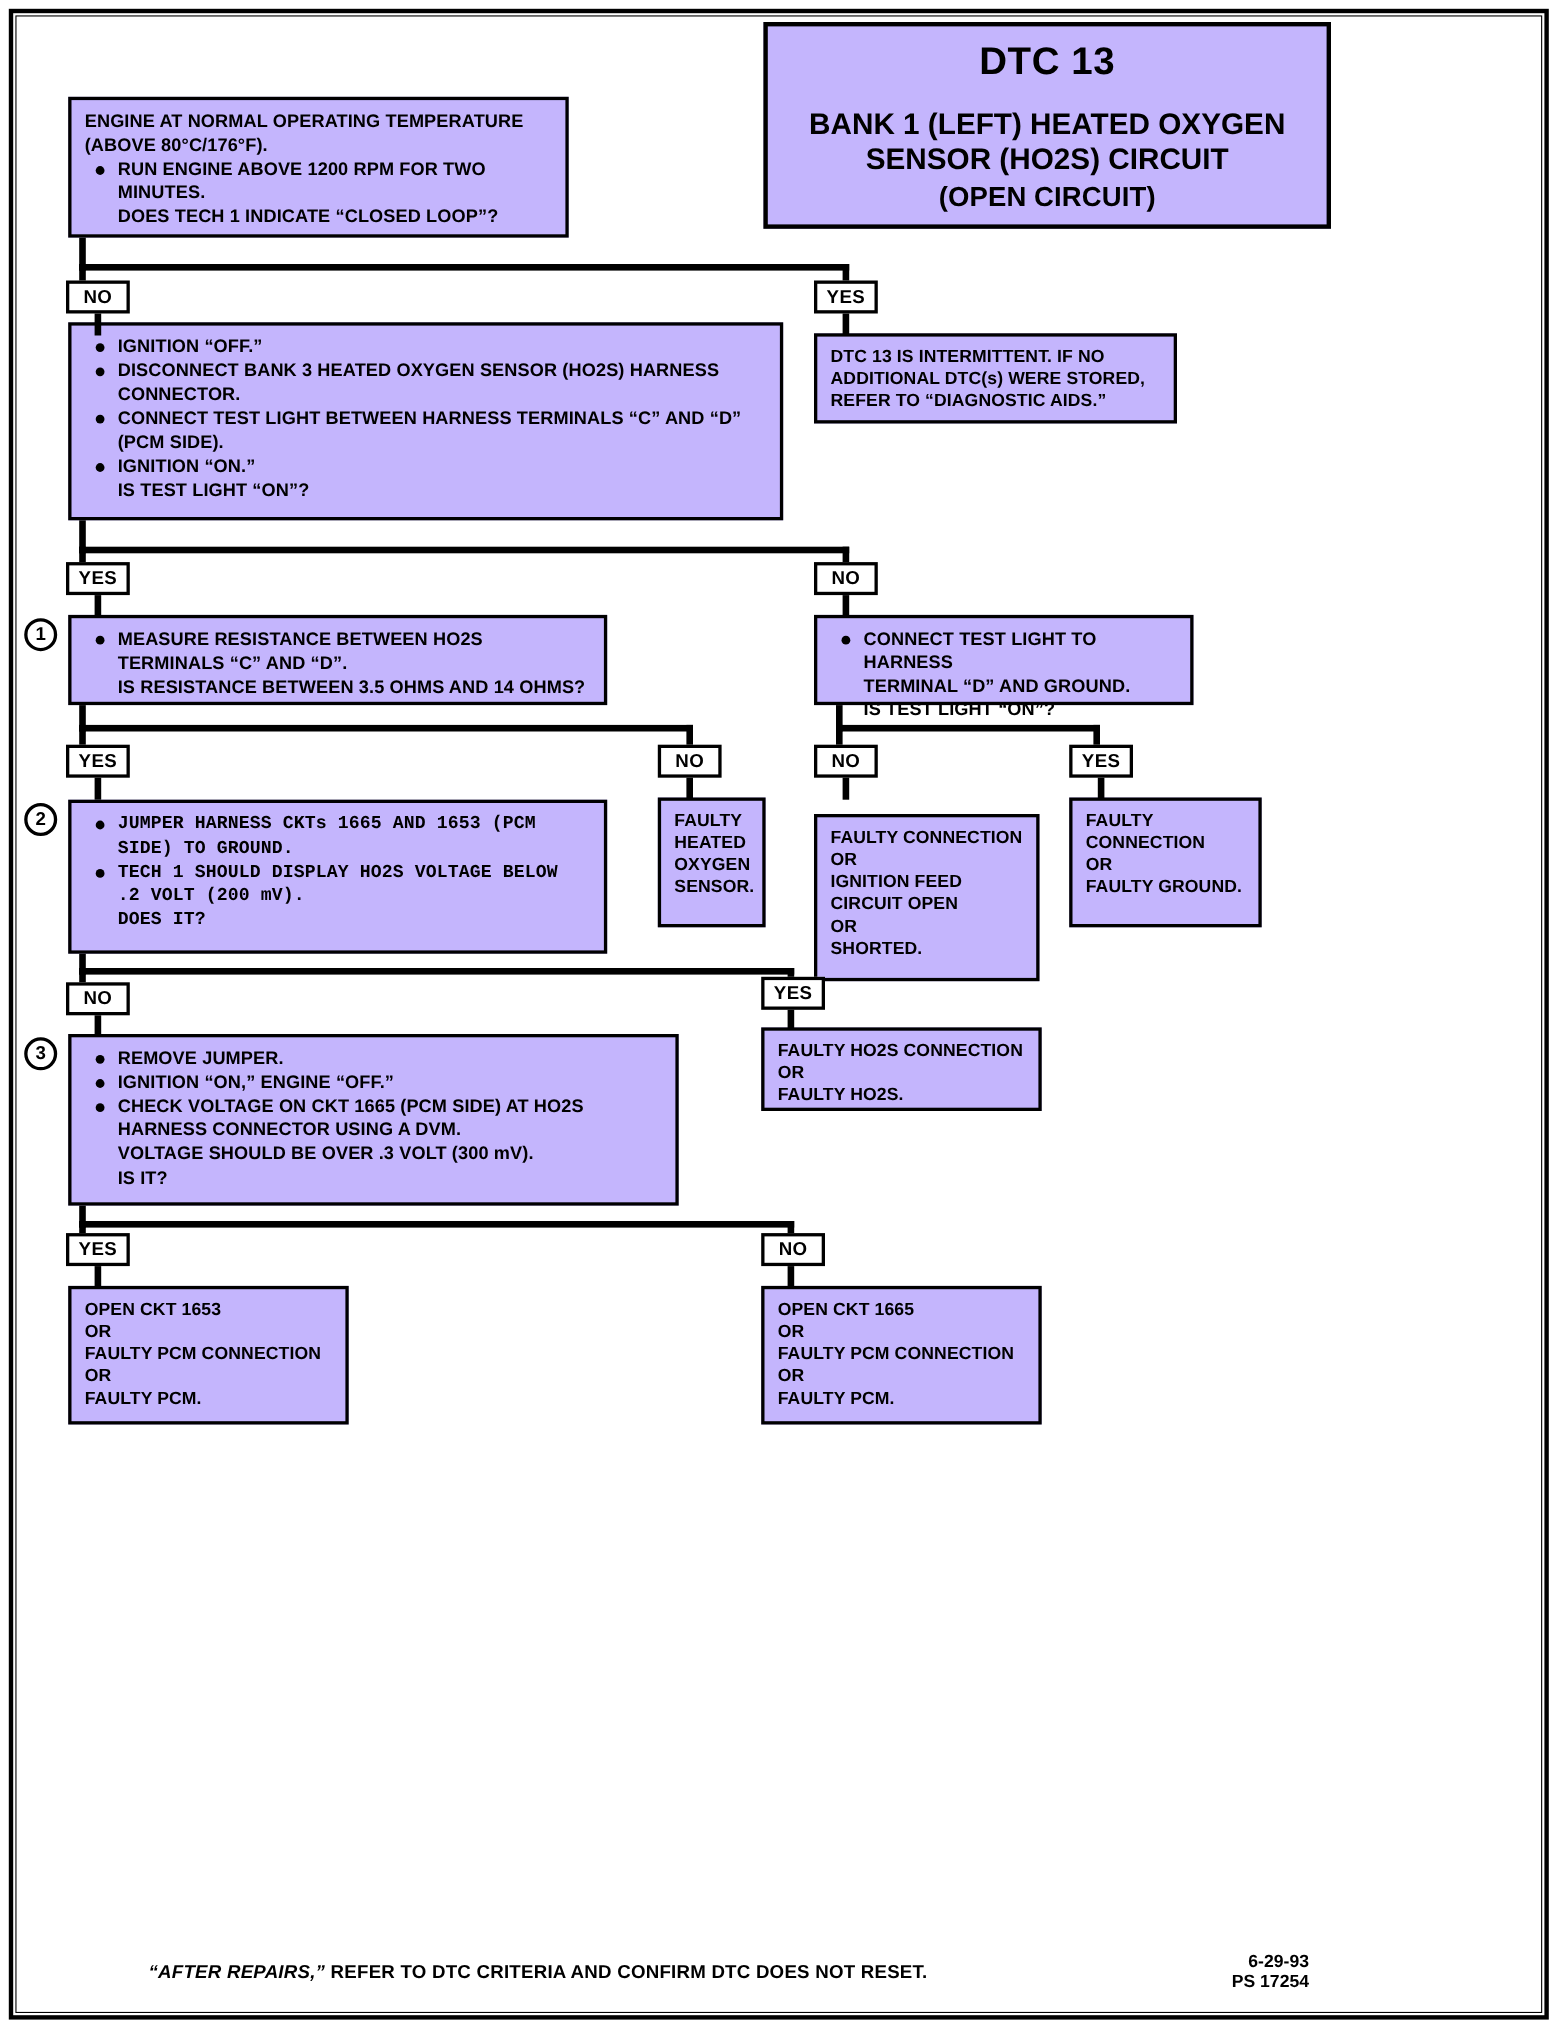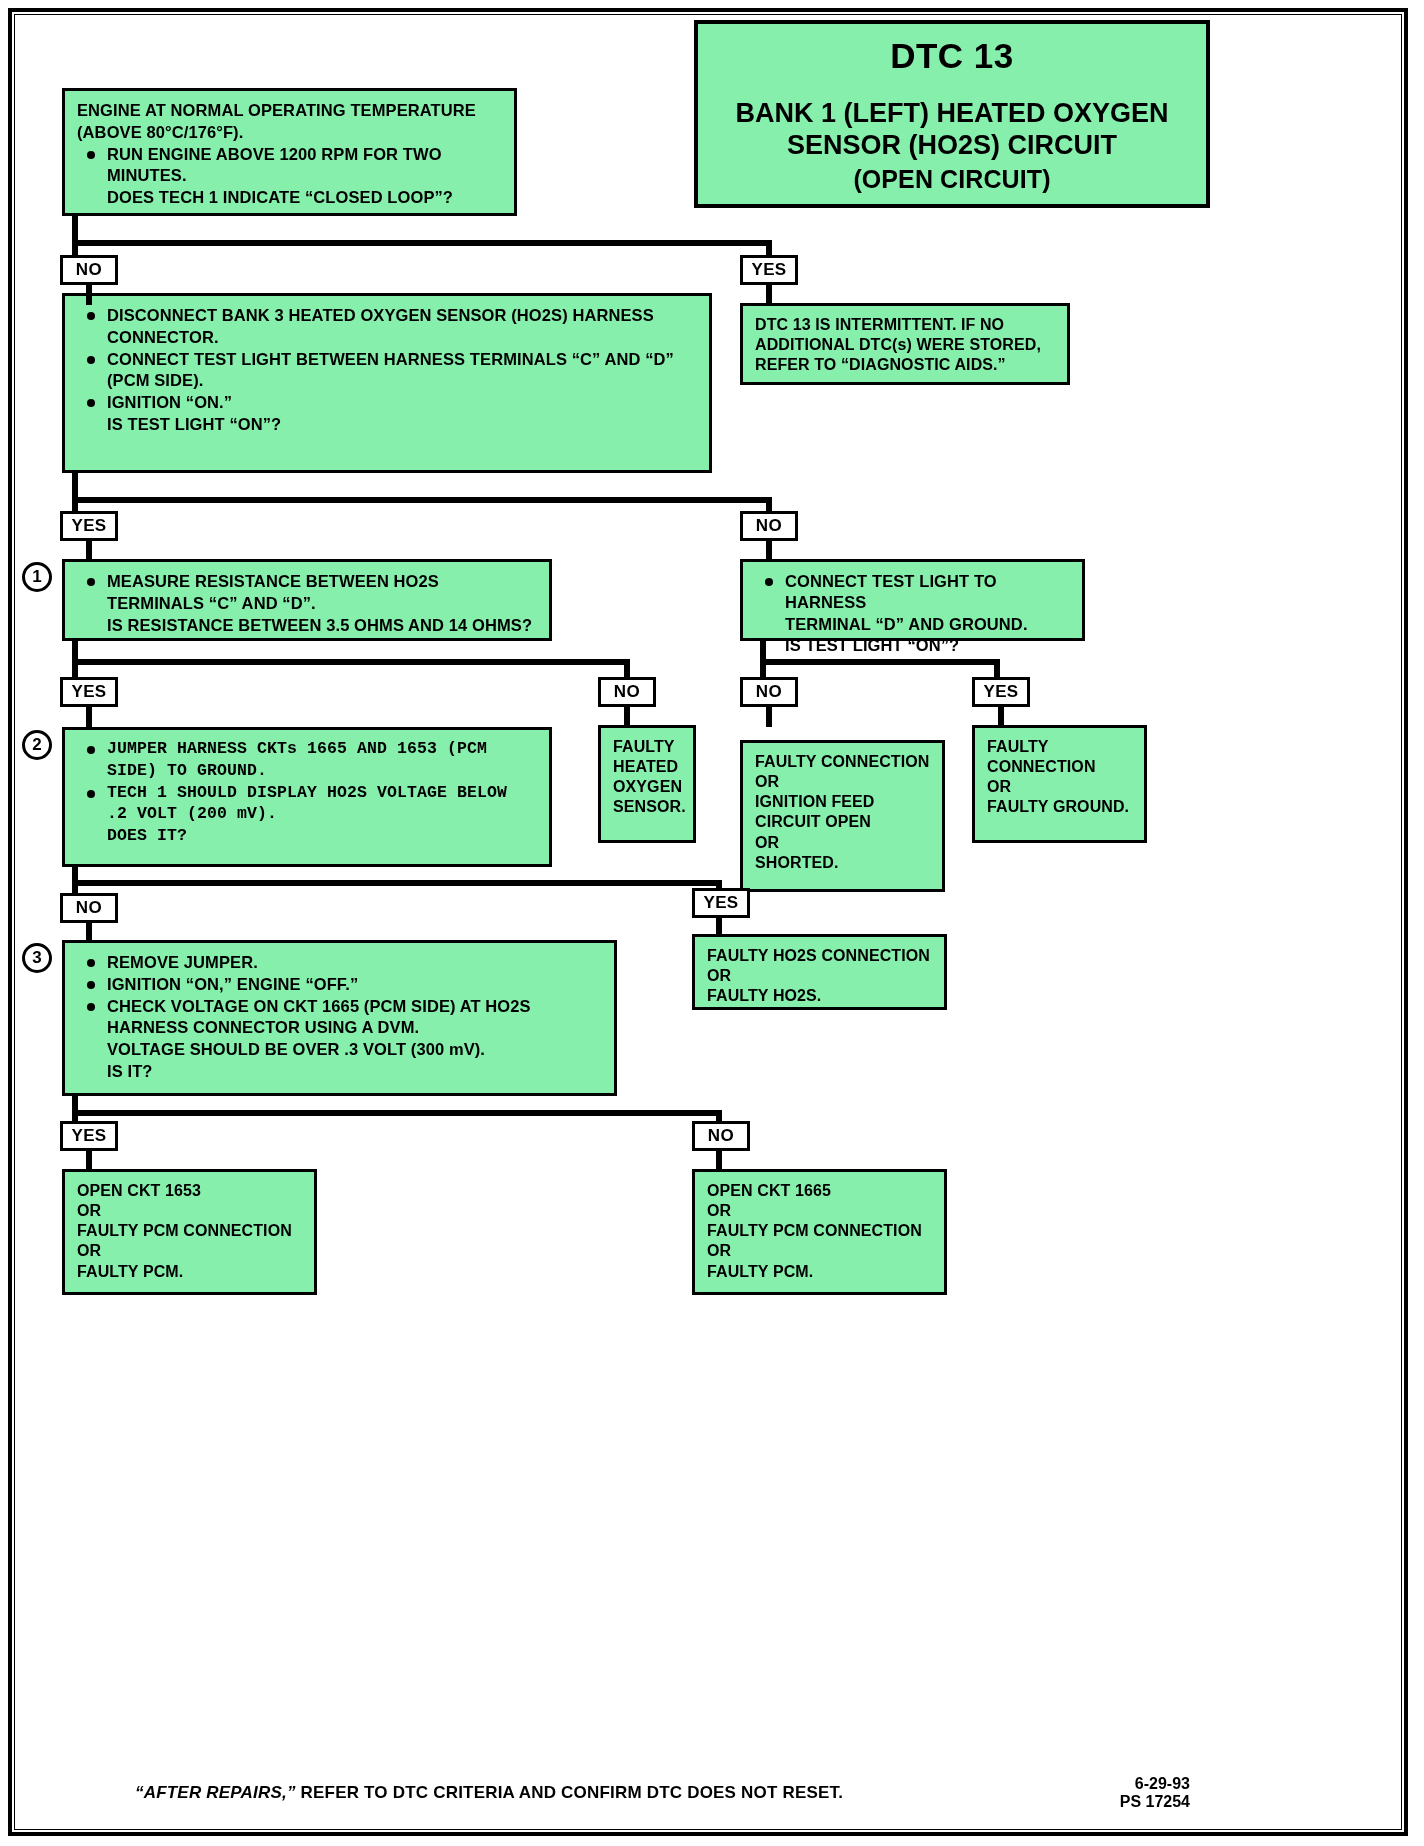--- a/index.html
+++ b/index.html
@@ -25,21 +25,21 @@
   #page-border-inner{
     position:absolute;
     left:14px; top:14px;
     width:1388px; height:1816px;
     border:1px solid #000;
     box-sizing:border-box;
   }
 
   .box{
     position:absolute;
-    background:#86efac;
+    background:#c4b5fd;
     border:3px solid #000;
     box-sizing:border-box;
     font-weight:bold;
     letter-spacing:.1px;
     line-height:1.26;
   }
   .title-box{
     border-width:4px;
     text-align:center;
   }
@@ -183,20 +183,21 @@
     <div class="bx-inner small">
       <div class="plain-line">DTC 13 IS INTERMITTENT. IF NO</div>
       <div class="plain-line">ADDITIONAL DTC(s) WERE STORED,</div>
       <div class="plain-line">REFER TO “DIAGNOSTIC AIDS.”</div>
     </div>
   </div>
 
   <div class="box" style="left:62px;top:293px;width:650px;height:180px;">
     <div class="bx-inner">
       <ul class="blist">
+        <li class="bul">IGNITION “OFF.”</li>
         <li class="bul">DISCONNECT BANK 3 HEATED OXYGEN SENSOR (HO2S) HARNESS</li>
         <li class="nb">CONNECTOR.</li>
         <li class="bul">CONNECT TEST LIGHT BETWEEN HARNESS TERMINALS “C” AND “D”</li>
         <li class="nb">(PCM SIDE).</li>
         <li class="bul">IGNITION “ON.”</li>
         <li class="nb">IS TEST LIGHT “ON”?</li>
       </ul>
     </div>
   </div>
 

